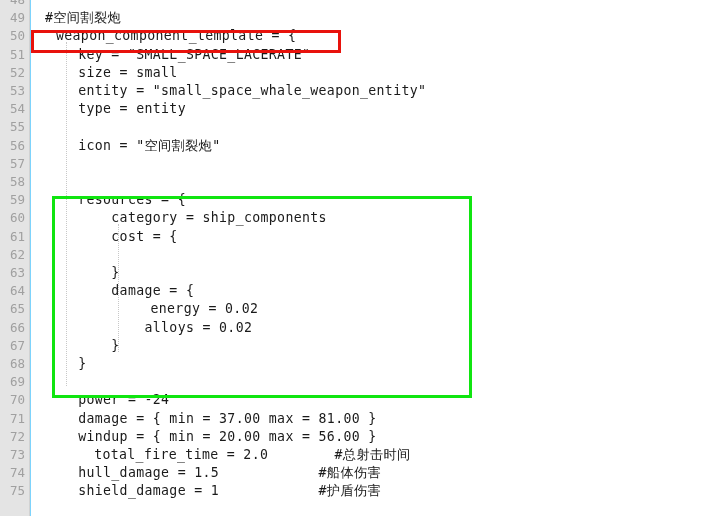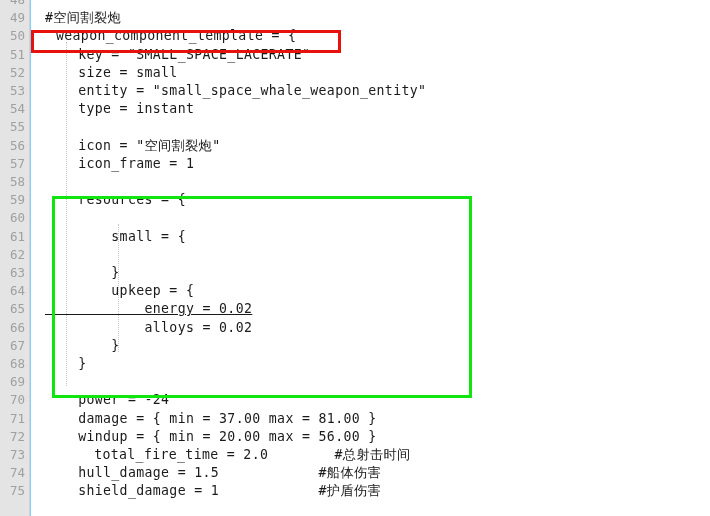--- a/index.html
+++ b/index.html
@@ -121,30 +121,30 @@
   <div class="code-area" id="code-area">
 
     <div class="indent-guide" style="left:35px; top:42px; height:344px;"></div>
     <div class="indent-guide" style="left:87px; top:224px; height:128px;"></div>
   <div class="code-line" style="top: -9px; left: 14px;"></div>
       <div class="code-line cn" style="top: 9.2px; left: 14px;">#空间割裂炮</div>
       <div class="code-line" style="top: 27.4px; left: 5px; margin-left: 20px;">weapon_component_template = {</div>
       <div class="code-line" style="top: 45.6px; left: 14px;">    key = "SMALL_SPACE_LACERATE"</div>
       <div class="code-line" style="top: 63.8px; left: 14px;">    size = small</div>
       <div class="code-line" style="top: 82px; left: 14px;">    entity = "small_space_whale_weapon_entity"</div>
-      <div class="code-line" style="top: 100.2px; left: 14px;">    type = instant</div>
+      <div class="code-line" style="top: 100.2px; left: 14px;">    type = entity</div>
       <div class="code-line" style="top: 118.4px; left: 14px;"></div>
       <div class="code-line cn" style="top: 136.6px; left: 14px;">    icon = "空间割裂炮"</div>
-      <div class="code-line" style="top: 154.8px; left: 14px;">    icon_frame = 1</div>
       <div class="code-line" style="top: 173px; left: 14px;"></div>
       <div class="code-line" style="top: 191.2px; left: 14px;">    resources = {</div>
-      <div class="code-line" style="top: 227.6px; left: 14px;">        small = {</div>
+      <div class="code-line" style="top: 209.4px; left: 14px;">        category = ship_components</div>
+      <div class="code-line" style="top: 227.6px; left: 14px;">        cost = {</div>
       <div class="code-line" style="top: 264px; left: 14px;">        }</div>
-      <div class="code-line" style="top: 282.2px; left: 14px;">        upkeep = {</div>
-      <div class="code-line" style="top: 300.4px; left: 14px; text-decoration: underline;">            energy = 0.02</div>
+      <div class="code-line" style="top: 282.2px; left: 14px;">        damage = {</div>
+      <div class="code-line" style="top: 300.4px; left: 20px;">            energy = 0.02</div>
       <div class="code-line" style="top: 318.6px; left: 14px;">            alloys = 0.02</div>
       <div class="code-line" style="top: 336.8px; left: 14px;">        }</div>
       <div class="code-line" style="top: 355px; left: 14px;">    }</div>
       <div class="code-line" style="top: 373.2px; left: 14px;"></div>
       <div class="code-line" style="top: 391.4px; left: 14px;">    power = -24</div>
       <div class="code-line" style="top: 409.6px; left: 14px;">    damage = { min = 37.00 max = 81.00 }</div>
       <div class="code-line" style="top: 427.8px; left: 14px;">    windup = { min = 20.00 max = 56.00 }</div>
       <div class="code-line cn" style="top: 446px; left: 30px;">    total_fire_time = 2.0        #总射击时间</div>
       <div class="code-line cn" style="top: 464.2px; left: 14px;">    hull_damage = 1.5            #船体伤害</div>
       <div class="code-line cn" style="top: 482.4px; left: 14px;">    shield_damage = 1            #护盾伤害</div>

